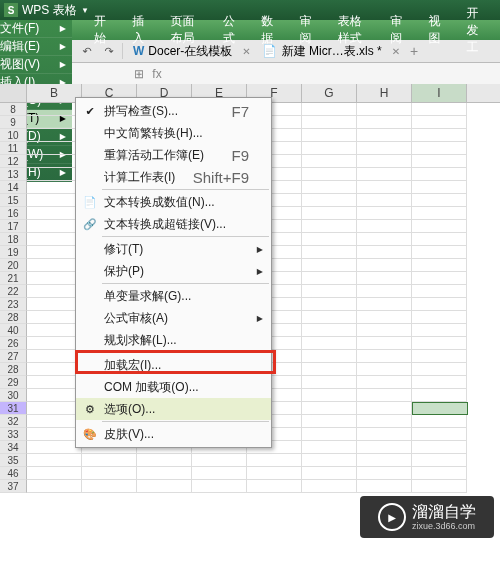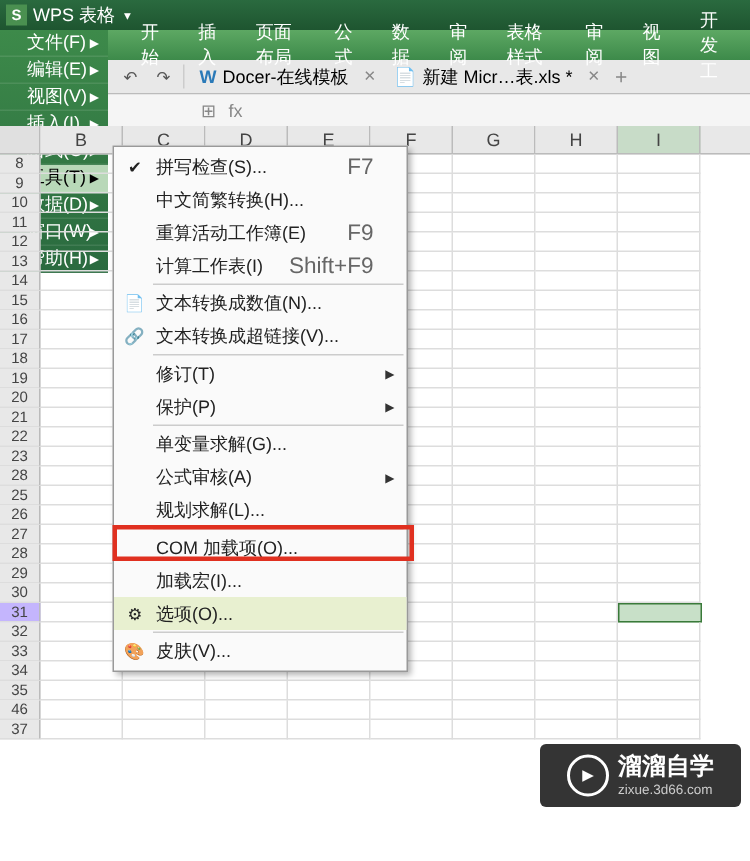--- a/index.html
+++ b/index.html
@@ -3,21 +3,21 @@
 <meta charset="utf-8">
 <style>
 html,body{margin:0;padding:0;font-family:"Microsoft YaHei","SimSun",sans-serif;font-size:12px;background:#fff;color:#000;overflow:hidden}
 body{width:500px;height:574px;position:relative}
 .titlebar{height:20px;background:linear-gradient(#2a6a3f,#1e5530);color:#fff;display:flex;align-items:center;padding-left:4px;font-size:12px}
 .titlebar .logo{background:#4a9050;color:#fff;font-weight:bold;width:14px;height:14px;display:flex;align-items:center;justify-content:center;margin-right:4px;font-size:10px}
 .titlebar .dd{margin-left:6px;font-size:9px}
 .menubar{height:20px;background:linear-gradient(#5da863,#3d8a4a);color:#fff;display:flex;align-items:center;padding-left:82px}
 .menubar .m{padding:0 12px;height:20px;display:flex;align-items:center}
 .sidemenu{position:absolute;left:0;top:20px;width:72px;background:linear-gradient(#3d8a4a,#2a6a3f);color:#fff}
-.sidemenu .sm{height:17px;display:flex;align-items:center;padding-left:18px;border-bottom:1px solid rgba(255,255,255,0.1);position:relative}
+.sidemenu .sm{height:17px;display:flex;align-items:center;border-bottom:1px solid rgba(255,255,255,0.1);position:relative}
 .sidemenu .sm .tri{position:absolute;right:6px;font-size:8px}
 .sidemenu .sm.hl{background:#b8d8b8;color:#000}
 .toolbar{height:22px;background:#e8e8e8;border-bottom:1px solid #bbb;display:flex;align-items:center;padding-left:76px}
 .toolbar .tb{width:18px;height:18px;margin:0 2px;display:flex;align-items:center;justify-content:center;color:#555;font-size:11px}
 .toolbar .sep{width:1px;height:16px;background:#ccc;margin:0 2px}
 .toolbar .doc{display:flex;align-items:center;gap:4px;padding:0 6px;margin-left:2px}
 .toolbar .x{color:#888;font-size:10px;padding:0 4px}
 .toolbar .plus{color:#888;font-size:14px;padding:0 6px}
 .formulabar{height:22px;background:#f5f5f5;border-bottom:1px solid #bbb;display:flex;align-items:center;padding-left:76px}
 .formulabar .cell{width:50px;padding-left:4px}
@@ -37,21 +37,21 @@
 .ctxmenu .mi{height:22px;display:flex;align-items:center;padding-left:28px;position:relative;color:#222}
 .ctxmenu .mi .ico{position:absolute;left:6px;width:16px;height:16px;display:flex;align-items:center;justify-content:center;font-size:11px}
 .ctxmenu .mi .sc{position:absolute;right:22px;color:#666;font-size:15px}
 .ctxmenu .mi .tri{position:absolute;right:8px;font-size:8px;color:#333}
 .ctxmenu .sep{height:1px;background:#ccc;margin:1px 2px 1px 26px}
 .ctxmenu .mi.hl{background:#e8f0d0}
 .redbox{position:absolute;left:75px;top:350px;width:195px;height:18px;border:3px solid #e03020;pointer-events:none}
 .watermark{position:absolute;right:6px;bottom:36px;width:134px;height:42px;background:rgba(30,30,30,0.9);border-radius:4px;color:#fff;display:flex;align-items:center;justify-content:center;gap:6px}
 .watermark .play{width:24px;height:24px;border:2px solid #fff;border-radius:50%;display:flex;align-items:center;justify-content:center;font-size:10px}
 .watermark .txt{display:flex;flex-direction:column;line-height:1.2}
-.watermark .big{font-size:16px;font-weight:bold}
+.watermark .big{font-size:16px;font-weight:normal}
 .watermark .small{font-size:9px;color:#ccc}
 </style>
 </head>
 <body>
 
 <div class="titlebar">
   <span class="logo">S</span>
   <span>WPS 表格</span>
   <span class="dd">▾</span>
 </div>
@@ -298,21 +298,21 @@
         <div class="cell"></div>
         <div class="cell"></div>
         <div class="cell"></div>
         <div class="cell"></div>
         <div class="cell"></div>
         <div class="cell"></div>
         <div class="cell"></div>
         <div class="cell"></div>
       </div>
       <div class="row">
-        <div class="rh">25</div>
+        <div class="rh">40</div>
         <div class="cell"></div>
         <div class="cell"></div>
         <div class="cell"></div>
         <div class="cell"></div>
         <div class="cell"></div>
         <div class="cell"></div>
         <div class="cell"></div>
         <div class="cell"></div>
       </div>
       <div class="row">
@@ -491,24 +491,24 @@
     </div>
     <div class="mi">
       <span>公式审核(A)</span>
       <span class="tri">▶</span>
     </div>
     <div class="mi">
       <span>规划求解(L)...</span>
     </div>
     <div class="sep"></div>
     <div class="mi">
+      <span>加载宏(I)...</span>
+    </div>
+    <div class="mi">
       <span>COM 加载项(O)...</span>
-    </div>
-    <div class="mi">
-      <span>加载宏(I)...</span>
     </div>
     <div class="mi hl">
       <span class="ico">⚙</span>
       <span>选项(O)...</span>
     </div>
     <div class="sep"></div>
     <div class="mi">
       <span class="ico">🎨</span>
       <span>皮肤(V)...</span>
     </div>

